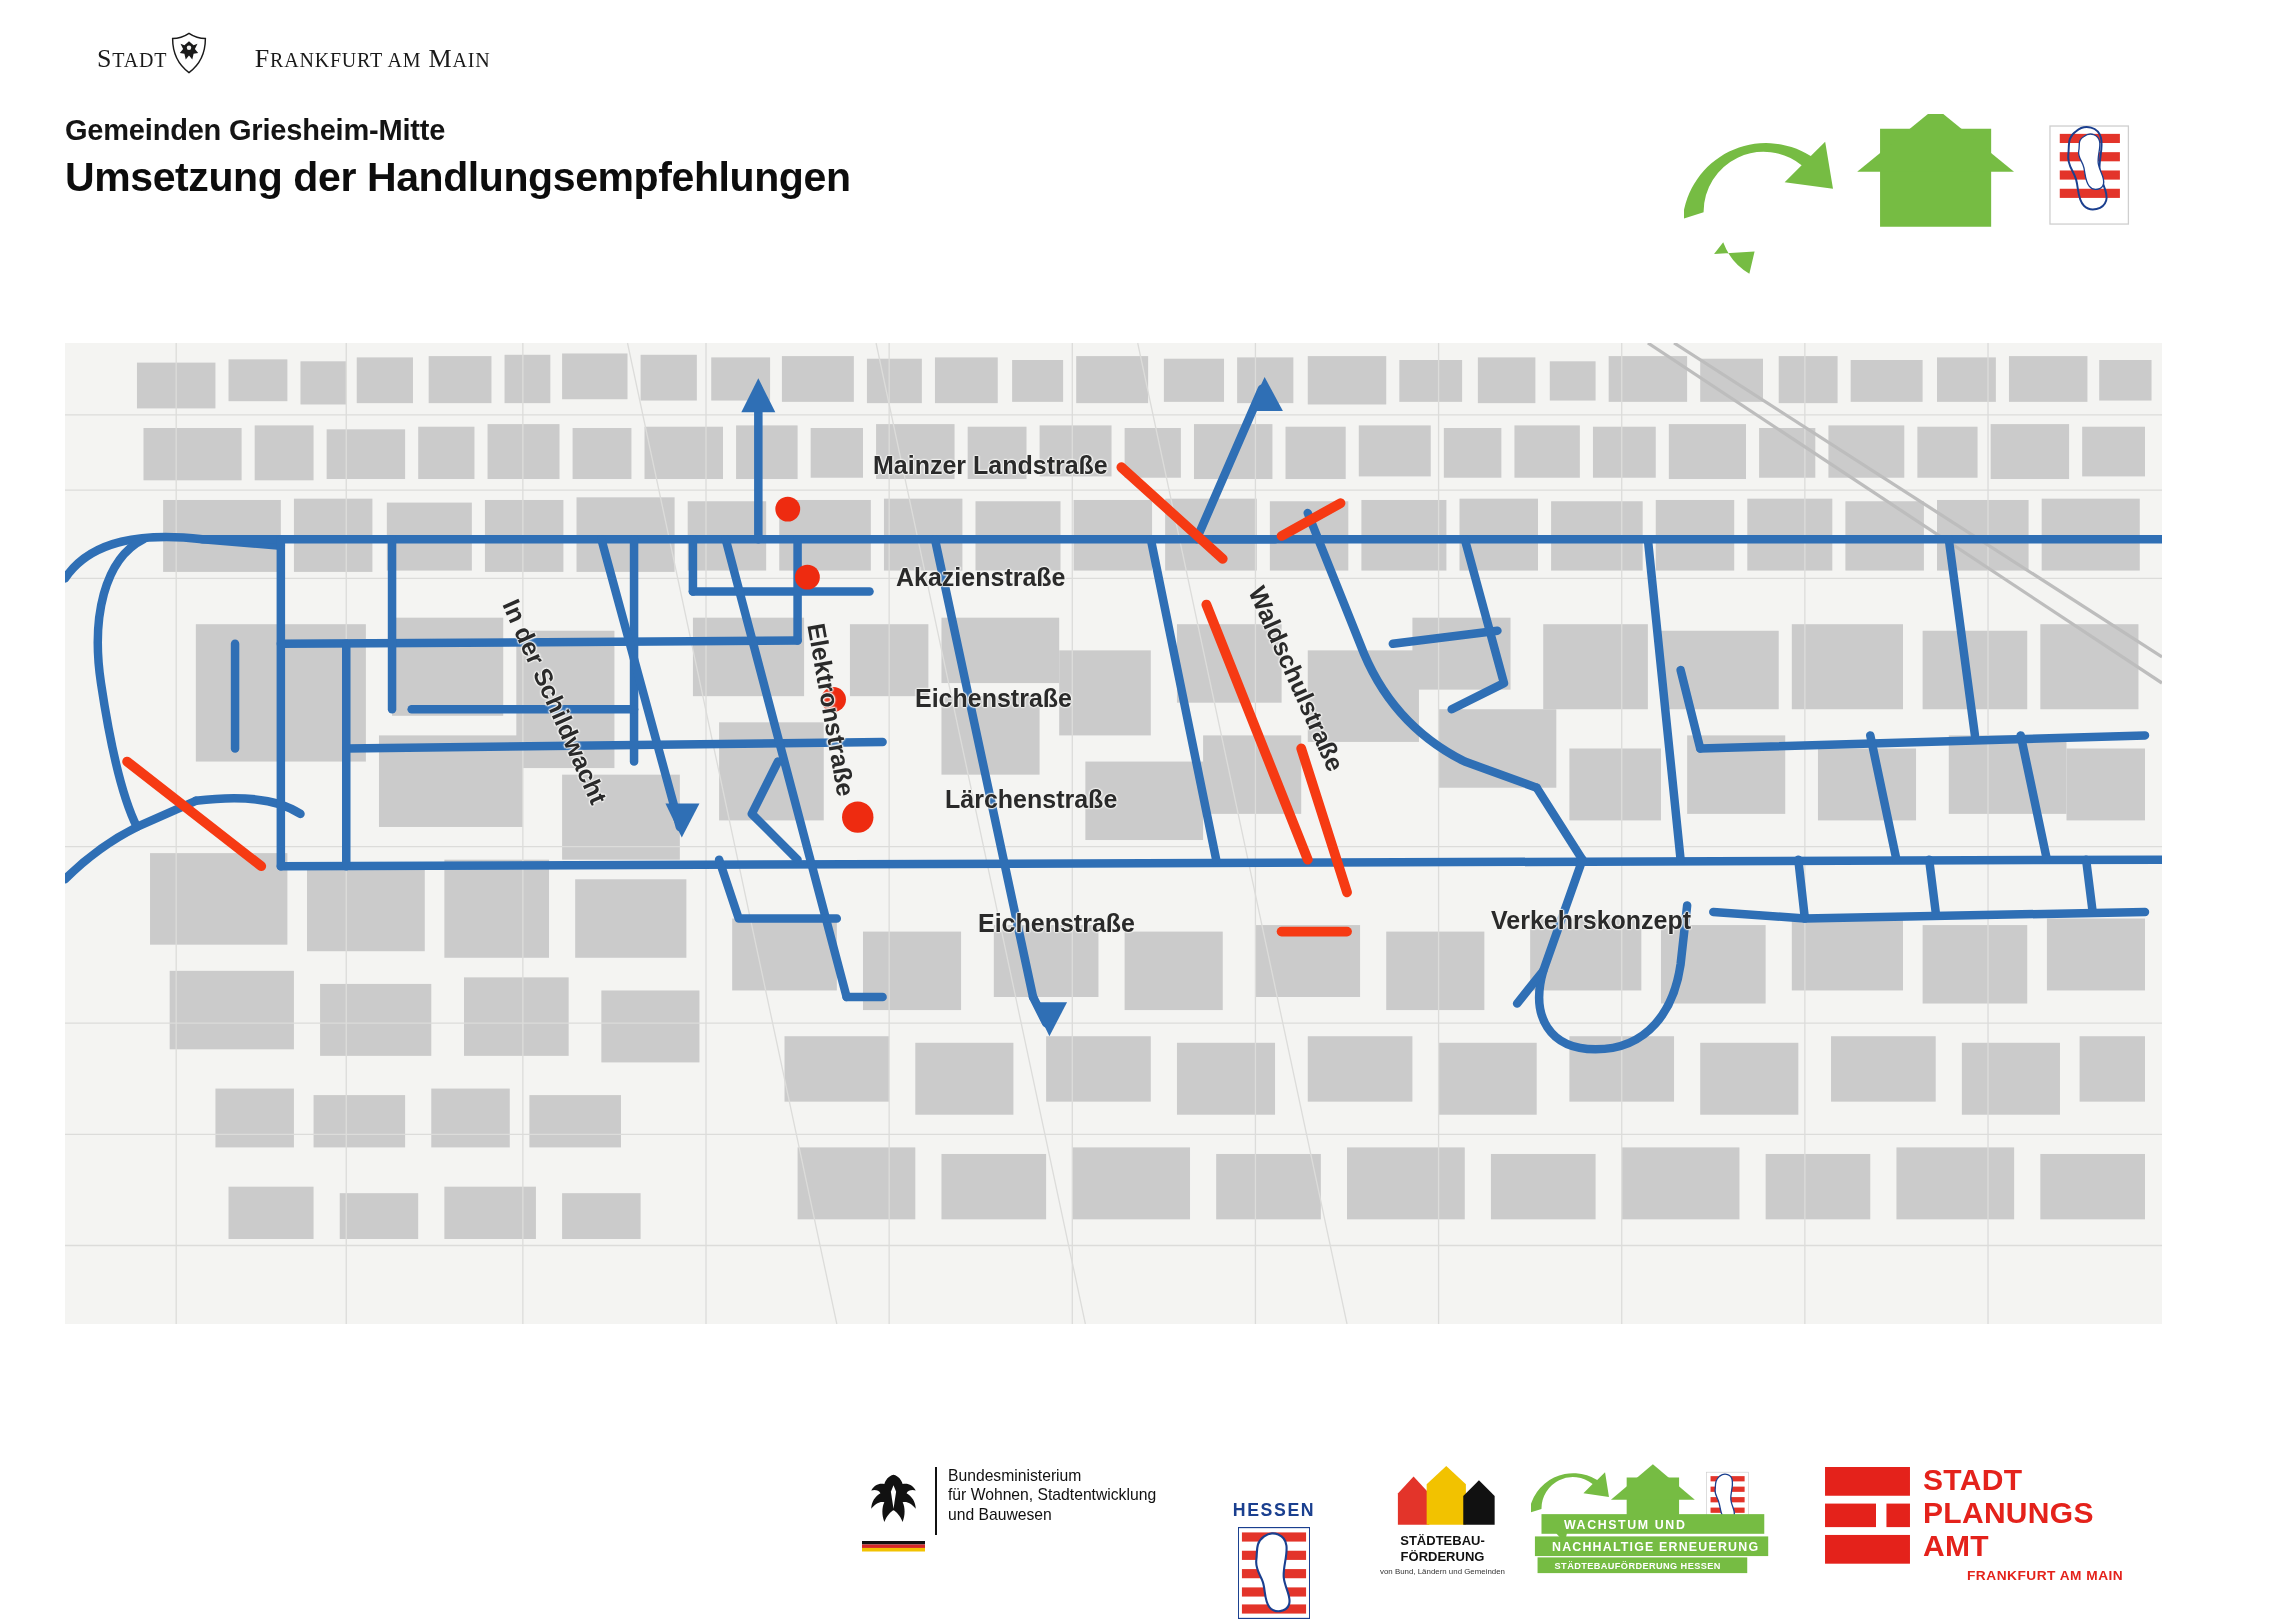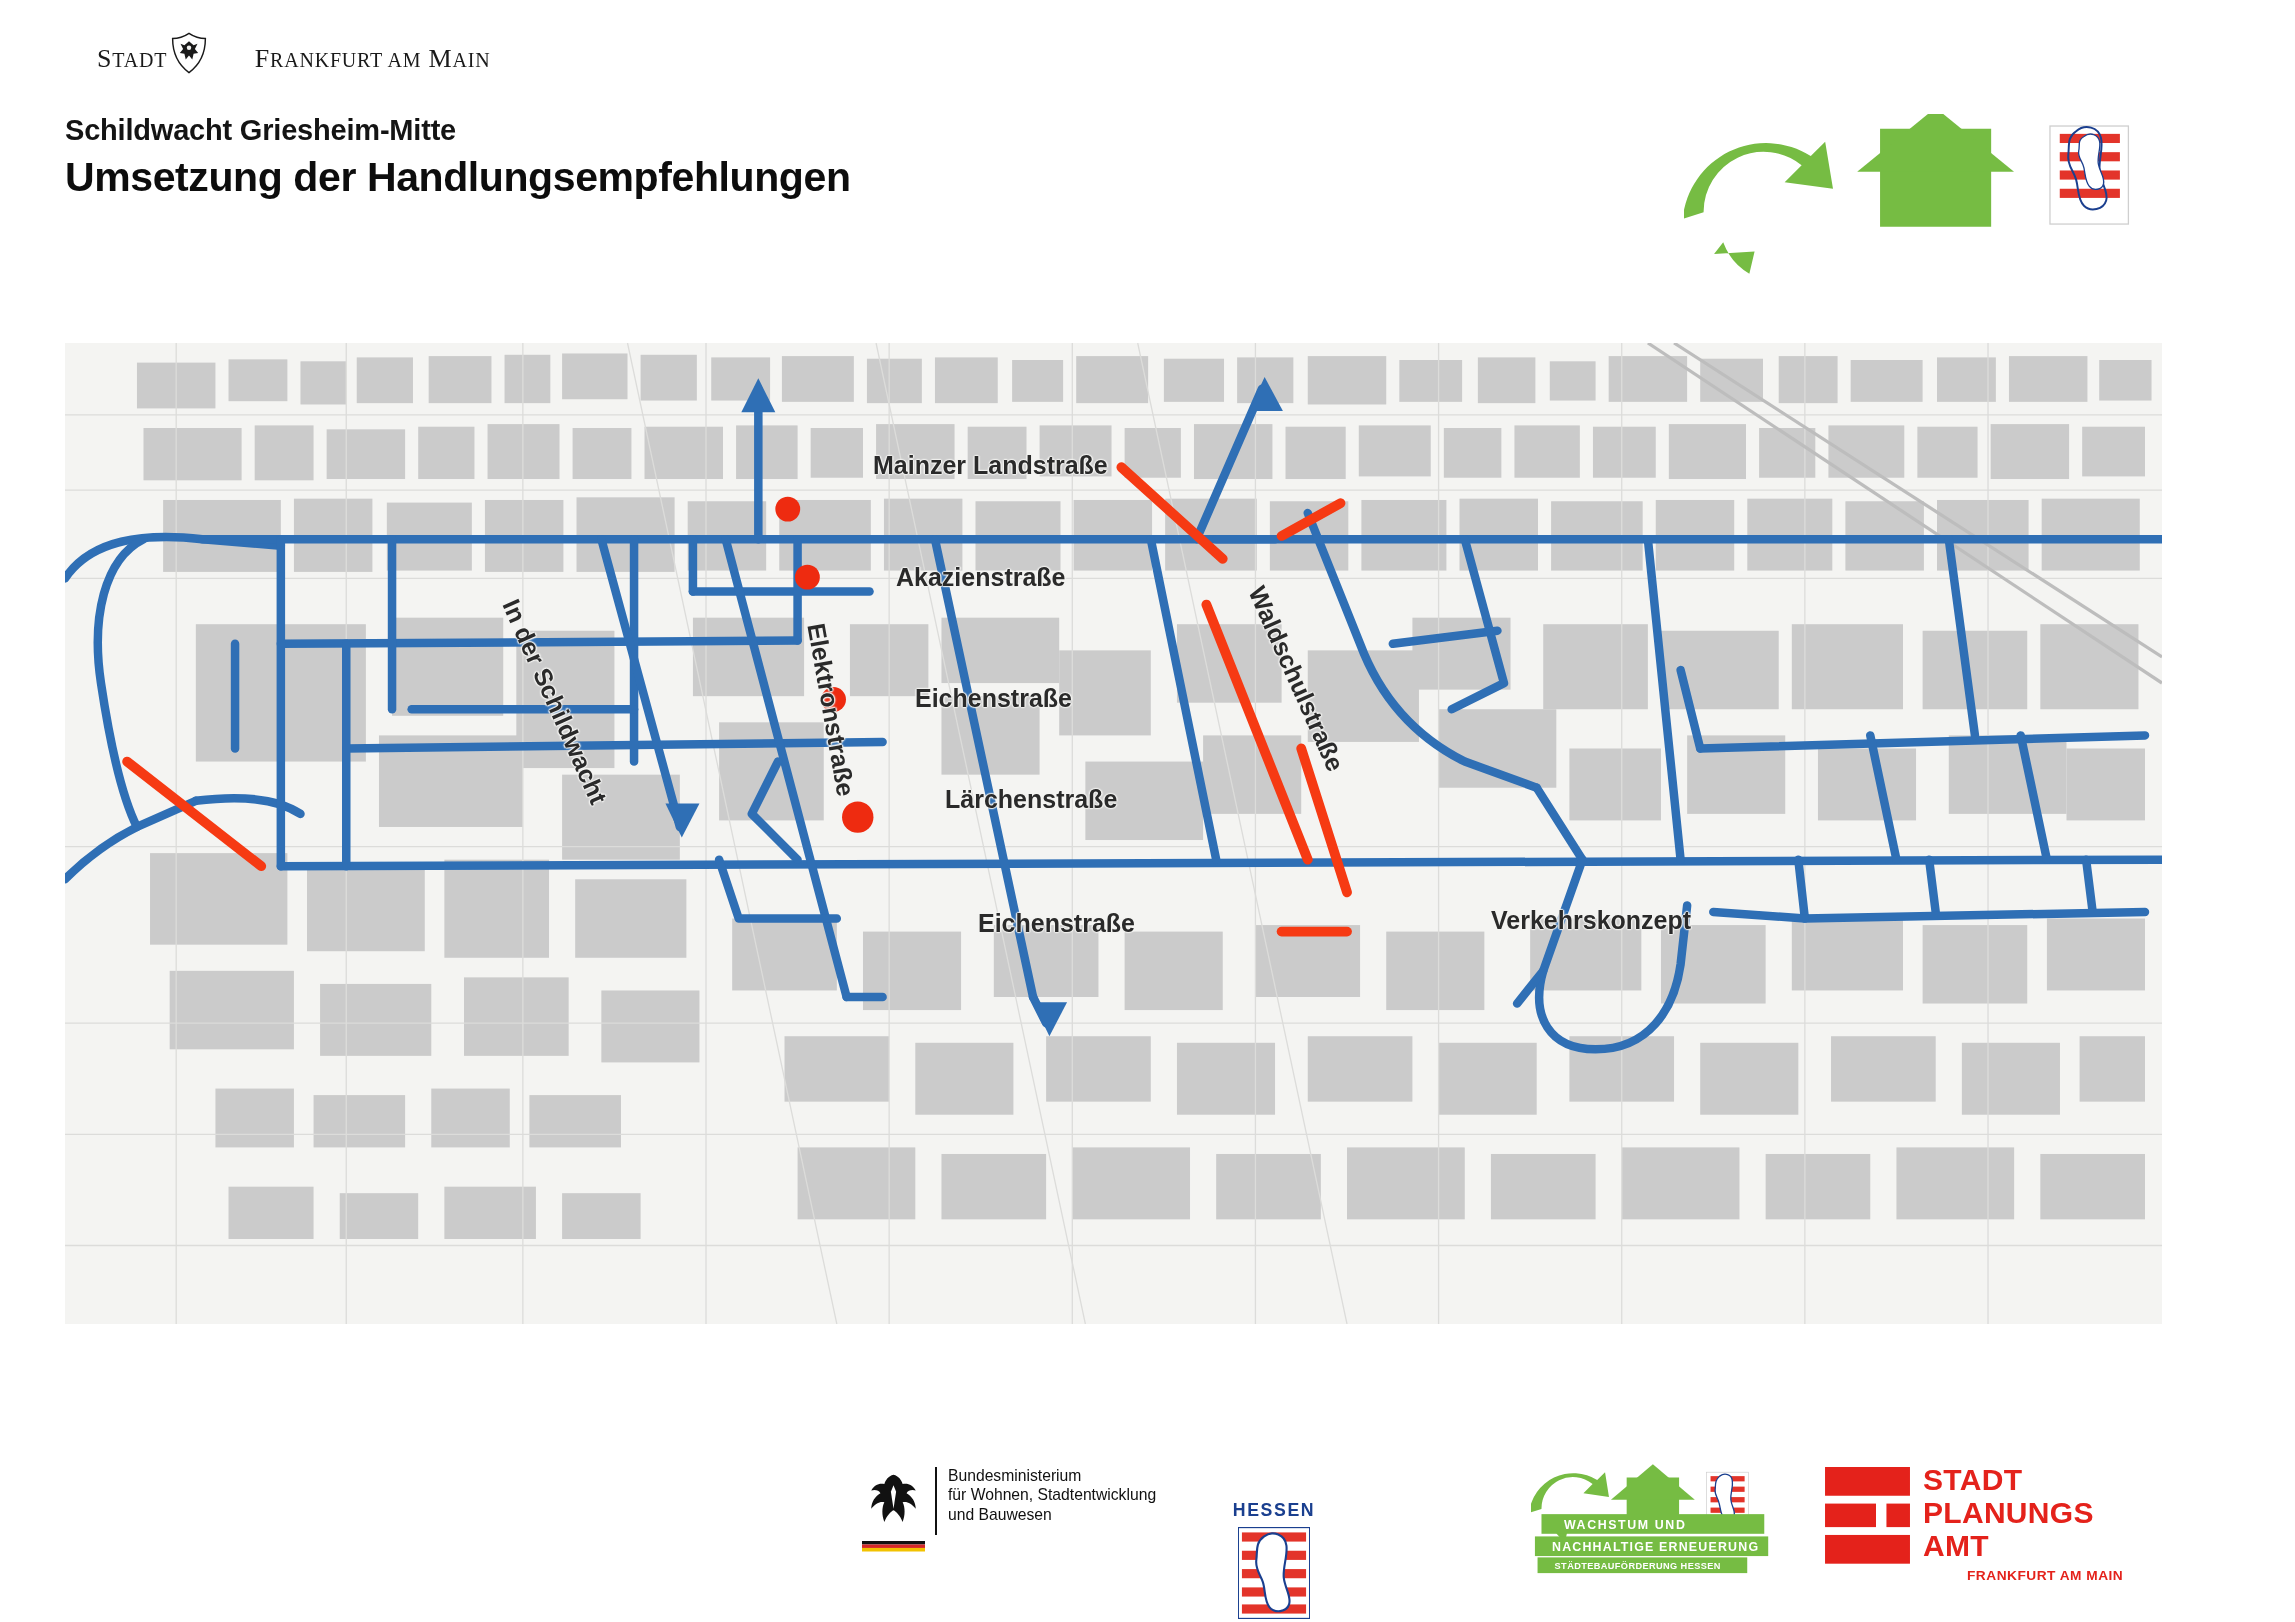--- a/index.html
+++ b/index.html
@@ -198,21 +198,21 @@
     <span class="big">S</span><span class="sm">TADT</span>&nbsp;&nbsp;&nbsp;&nbsp;&nbsp;&nbsp;&nbsp;&nbsp;&nbsp;&nbsp;&nbsp;&nbsp;<span class="big">F</span><span class="sm">RANKFURT AM</span> <span class="big">M</span><span class="sm">AIN</span>
   </div>
   <svg class="wappen" viewBox="0 0 58 64">
     <path d="M29 2 C20 8 10 10 4 10 C4 30 10 48 29 62 C48 48 54 30 54 10 C48 10 38 8 29 2 Z" fill="none" stroke="#1a1a1a" stroke-width="2.2"></path>
     <path d="M29 14 L22 20 L16 18 L20 26 L15 32 L22 33 L24 42 L29 36 L34 42 L36 33 L43 32 L38 26 L42 18 L36 20 Z" fill="#1a1a1a"></path>
     <circle cx="29" cy="24" r="3.4" fill="#f2f2f0"></circle>
   </svg>
 </div>
 
 <div id="title-block">
-  <p class="title-small">Schildwacht Griesheim-Mitte</p>
+  <p class="title-small">Gemeinden Griesheim-Mitte</p>
   <p class="title-sub">Umsetzung der Handlungsempfehlungen</p>
 </div>
 
 <div id="program-logo">
   <svg class="green-shape" viewBox="0 0 710 420">
 
     <path d="M30 150 a92 92 0 0 1 150 -72 l-26 26 74 10 -12 -72 -22 22 a128 128 0 0 0 -196 96 z" fill="#76bc43"></path>
     <path d="M60 196 a92 92 0 0 0 40 48 l8 -34 -62 4 z" fill="#76bc43"></path>
 
     <path d="M300 22 L470 22 L470 172 L300 172 Z" fill="#76bc43"></path>
@@ -528,20 +528,32 @@
       <rect x="0" y="0" width="110" height="140" fill="#ffffff" stroke="#1a3f8f" stroke-width="3"></rect>
       <rect x="6" y="8" width="98" height="14" fill="#e3342a"></rect>
       <rect x="6" y="36" width="98" height="14" fill="#e3342a"></rect>
       <rect x="6" y="64" width="98" height="14" fill="#e3342a"></rect>
       <rect x="6" y="92" width="98" height="14" fill="#e3342a"></rect>
       <rect x="6" y="118" width="98" height="14" fill="#e3342a"></rect>
       <path d="M40 14 c14 -10 32 -2 34 14 c2 16 -6 34 -4 50 c2 16 12 28 8 40 c-4 12 -22 14 -30 4 c-8 -10 -6 -26 -10 -38 c-4 -12 -12 -20 -10 -34 c2 -14 -2 -26 12 -36 z" fill="#ffffff" stroke="#1a3f8f" stroke-width="3.2"></path>
     </svg>
   </div>
 
+  <div class="footer-logo" id="staedtebau">
+    <svg style="position:absolute; left:11.8px; top:0; width:114px; height:68px;" viewBox="0 0 174 104">
+      <path d="M18 48 L42 22 L66 48 L66 96 L18 96 Z" fill="#e3342a"></path>
+      <path d="M62 34 L92 6 L122 34 L122 96 L62 96 Z" fill="#f2c200"></path>
+      <path d="M118 52 L142 28 L166 52 L166 96 L118 96 Z" fill="#111111"></path>
+    </svg>
+    <div class="sb-txt">
+      <div>STÄDTEBAU-</div>
+      <div>FÖRDERUNG</div>
+    </div>
+    <div class="sb-sub">von Bund, Ländern und Gemeinden</div>
+  </div>
 
   <div class="footer-logo" id="wachstum-small">
     <svg style="position:absolute; left:0; top:0; width:249px; height:118px;" viewBox="0 0 380 180">
       <path d="M16 70 a48 48 0 0 1 78 -38 l-14 14 39 6 -6 -38 -12 12 a68 68 0 0 0 -104 50 z" fill="#76bc43"></path>
       <path d="M32 94 a48 48 0 0 0 20 26 l4 -18 -32 2 z" fill="#76bc43"></path>
       <path d="M146 22 L226 22 L226 92 L146 92 Z" fill="#76bc43"></path>
       <path d="M186 2 L250 56 L122 56 Z" fill="#76bc43"></path>
       <rect x="268" y="14" width="64" height="80" fill="#fff" stroke="#ccc"></rect>
       <rect x="274" y="20" width="52" height="8" fill="#e3342a"></rect>
       <rect x="274" y="36" width="52" height="8" fill="#e3342a"></rect>

